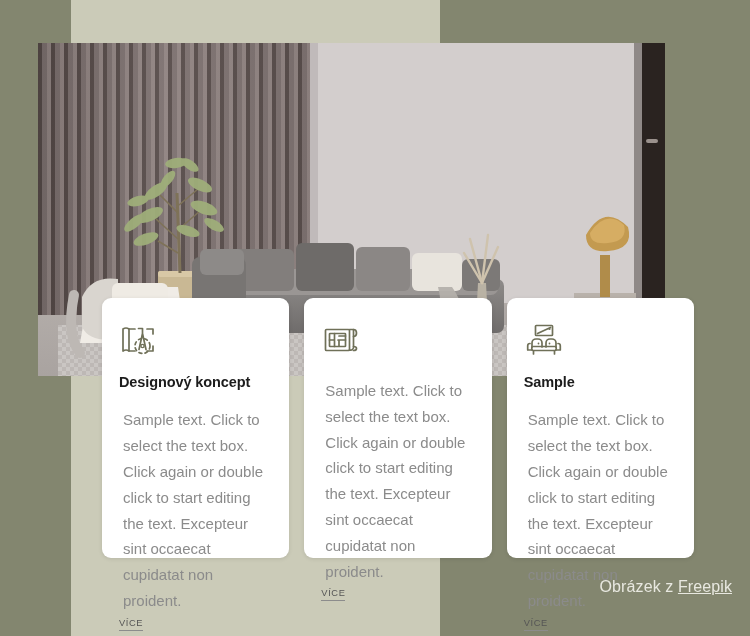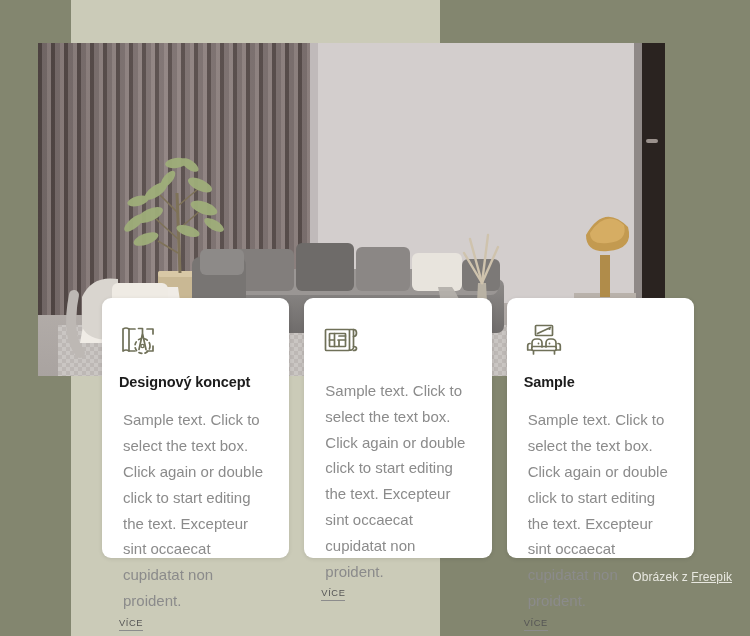--- a/index.html
+++ b/index.html
@@ -95,22 +95,22 @@
     display: inline-block;
     align-self: flex-start;
     border-bottom: 1px solid #8c8c8c;
     padding-bottom: 2px;
   }
 
   
   .credit {
     position: absolute;
     right: 18px;
-    bottom: 52px;
-    font-size: 12px;
+    bottom: 40px;
+    font-size: 16px;
     color: #e8e8e0;
     letter-spacing: 0.1px;
   }
   .credit a {
     color: #e8e8e0;
     text-decoration: underline;
   }
 </style>
 </head>
 <body>

